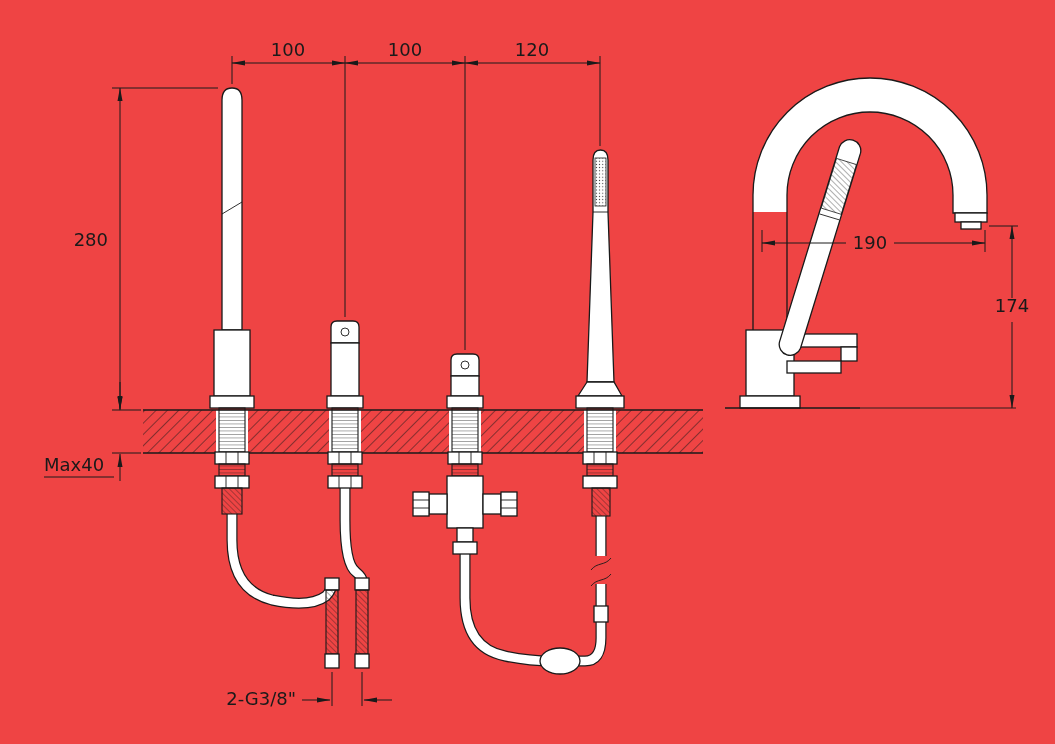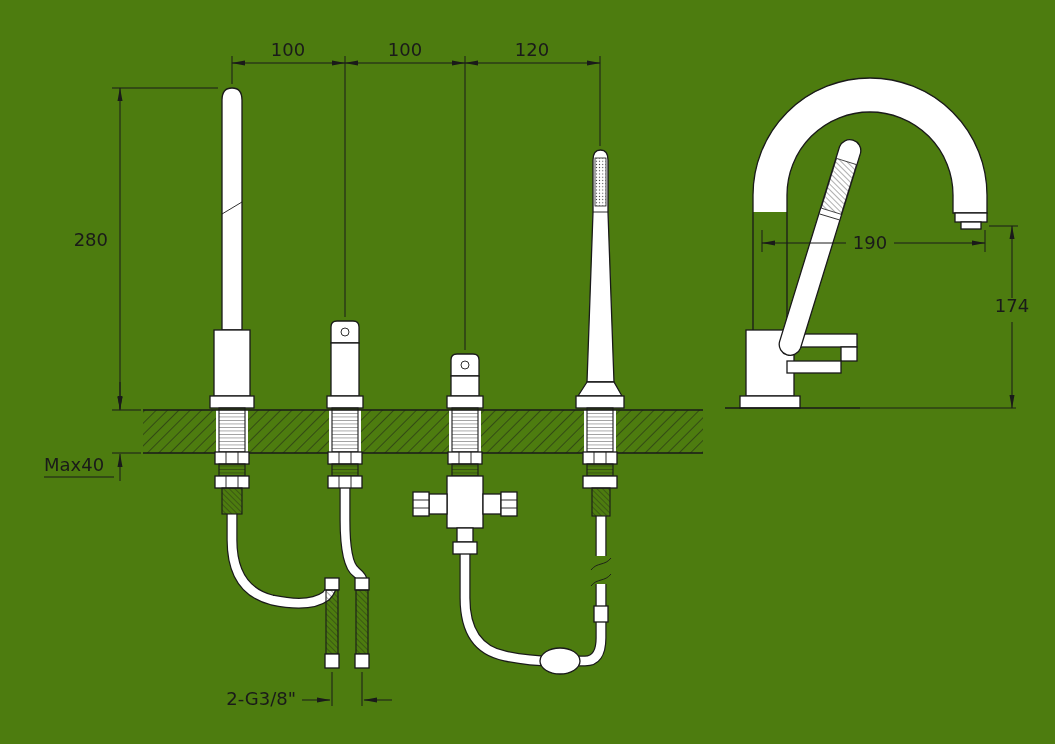--- a/index.html
+++ b/index.html
@@ -1,16 +1,16 @@
 <!DOCTYPE html>
 <html><head>
 <meta charset="utf-8">
 <style>
   html,body{margin:0;padding:0;background:#ffffff;}
-  .canvas{width:1055px;height:744px;background:#4d7c0f;overflow:hidden;}
+  .canvas{width:1055px;height:744px;background:#ef4444;overflow:hidden;}
   svg{display:block;}
   .ol{fill:#ffffff;stroke:#1a1a1a;stroke-width:1.3px;}
   .ln{stroke:#1a1a1a;stroke-width:1.3px;fill:none;}
   .thin{stroke:#1a1a1a;stroke-width:0.9px;fill:none;}
   .dim{stroke:#1a1a1a;stroke-width:1px;fill:none;}
   .thr{fill:url(#threadHatch);stroke:#1a1a1a;stroke-width:1.1px;}
   .brd{fill:url(#braidHatch);stroke:#1a1a1a;stroke-width:1.1px;}
   .hoseO{stroke:#1a1a1a;stroke-width:11px;fill:none;}
   .hoseI{stroke:#ffffff;stroke-width:8.6px;fill:none;}
   text{font-family:"DejaVu Sans","Liberation Sans",sans-serif;font-size:18px;fill:#1a1a1a;}

